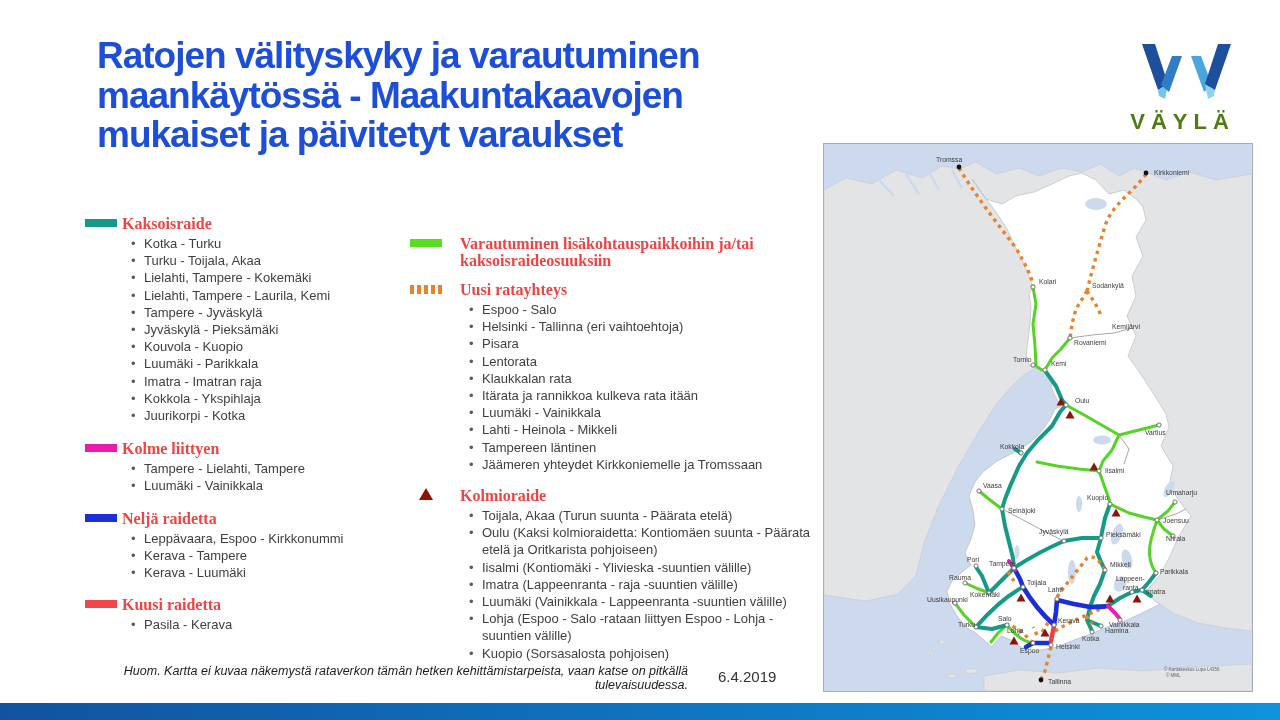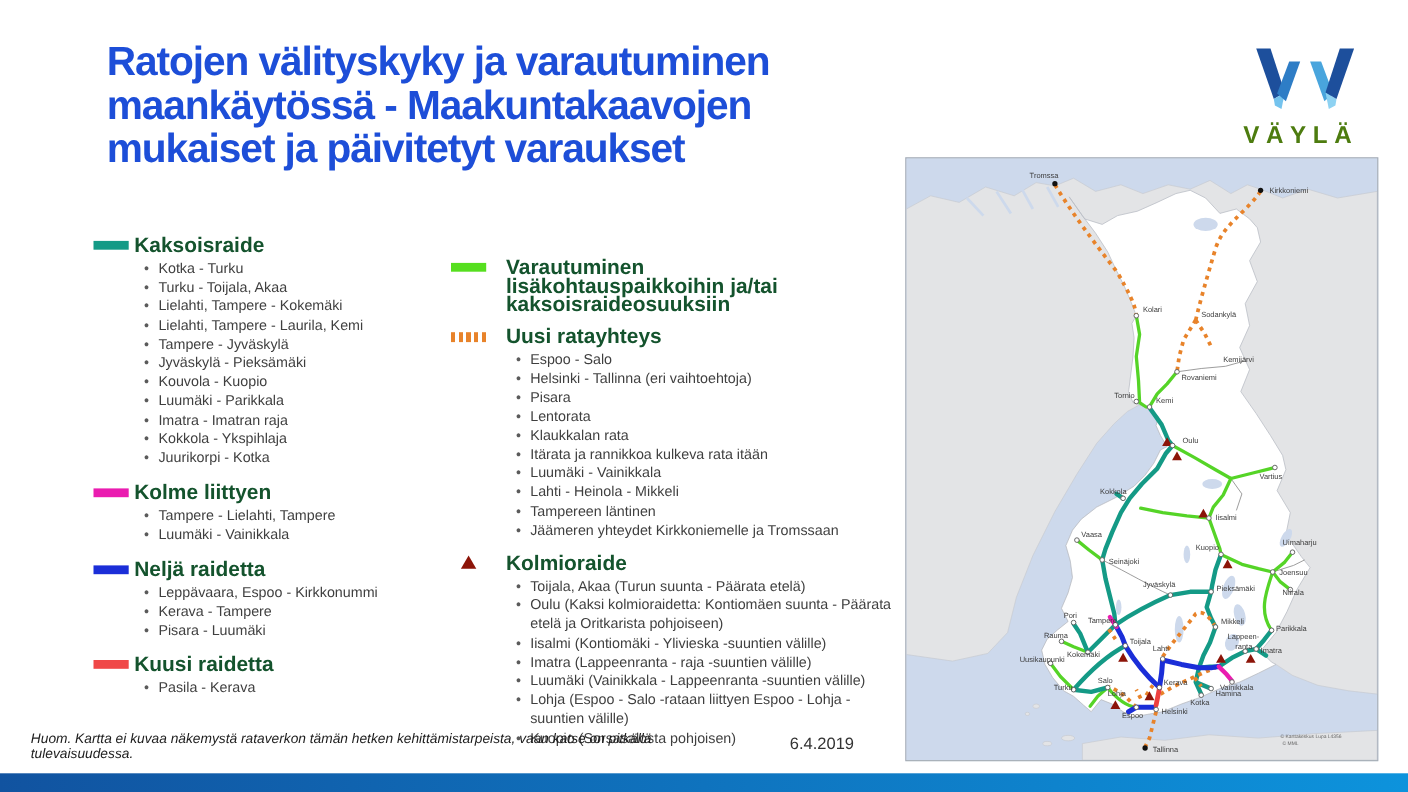--- a/index.html
+++ b/index.html
@@ -8,34 +8,34 @@
   .title{position:absolute;left:97px;top:36px;width:700px;font-weight:bold;font-size:37px;
          line-height:1.07;color:#1d4ed8;letter-spacing:-1px;}
   .logo{position:absolute;left:1124px;top:42px;width:112px;text-align:center;}
   .logo-text{font-size:22px;font-weight:bold;letter-spacing:6px;color:#4d7c0f;margin-top:3px;padding-left:5px;}
   .col{position:absolute;top:215px;}
   .col-left{left:85px;width:322px;}
   .col-mid{left:410px;width:402px;margin-top:20px;}
   .sec{position:relative;margin-bottom:12px;}
   .col-left .sec{padding-left:37px;}
   .col-mid .sec{padding-left:50px;}
-  .sec-h{font-size:19px;font-weight:bold;color:#14532d;margin:0 0 3px;line-height:17px;}
+  .sec-h{font-size:16px;font-weight:bold;color:#ef4444;margin:0 0 3px;line-height:17px;font-family:Liberation Serif, serif;}
   .swatch{position:absolute;left:0;top:4px;width:32px;height:8px;}
   .sw-teal{background:#149a86;}
   .sw-mag{background:#ea1cb0;}
   .sw-blue{background:#1b2ed8;}
   .sw-red{background:#f04848;}
   .sw-green{background:#56df1f;}
   .sw-orange{width:34px;height:9px;background:repeating-linear-gradient(90deg,#e8832a 0 4px,rgba(0,0,0,0) 4px 7px);}
   .sw-tri{width:0;height:0;background:none;border-left:7px solid transparent;
           border-right:7px solid transparent;border-bottom:12px solid #8c1408;top:1px;left:9px;}
   .sec ul{list-style:none;margin:0;padding:0 0 0 9px;}
   .sec li{position:relative;padding-left:13px;font-size:13px;line-height:17.2px;color:#3f3f3f;}
   .sec li::before{content:"\2022";position:absolute;left:0;top:0;color:#5a5a5a;}
-  .footnote{position:absolute;left:28px;top:664px;width:660px;font-style:italic;font-size:12.5px;color:#1c1c1c;}
+  .footnote{position:absolute;left:28px;top:664px;width:660px;font-style:italic;font-size:12.5px;color:#1c1c1c;text-align:right;}
   .date{position:absolute;left:718px;top:668px;font-size:15px;color:#333;}
   .map{position:absolute;left:823px;top:143px;width:430px;height:549px;border:1px solid #a7adb5;box-sizing:border-box;background:#cdd9ec;}
   .bottombar{position:absolute;left:0;top:703px;width:1280px;height:17px;
              background:linear-gradient(90deg,#1153a0,#0d93dc);}
   
   .land{fill:#e3e4e6;stroke:#c6c9cf;stroke-width:0.6;}
   .finland{fill:#ffffff;stroke:#b9bdc4;stroke-width:0.7;}
   .lake{fill:#cdd9ec;stroke:none;}
   .fjord{stroke:#cdd9ec;stroke-width:2.5;fill:none;}
   .rail-thin{stroke:#8f8f8f;stroke-width:0.8;fill:none;}
@@ -102,21 +102,21 @@
         <li>Luumäki - Vainikkala</li>
       </ul>
     </div>
 
     <div class="sec" style="margin-top:15px;">
       <span class="swatch sw-blue"></span>
       <div class="sec-h">Neljä raidetta</div>
       <ul>
         <li>Leppävaara, Espoo - Kirkkonummi</li>
         <li>Kerava - Tampere</li>
-        <li>Pisara - Luumäki</li>
+        <li>Kerava - Luumäki</li>
       </ul>
     </div>
 
     <div class="sec" style="margin-top:15px;">
       <span class="swatch sw-red"></span>
       <div class="sec-h">Kuusi raidetta</div>
       <ul>
         <li>Pasila - Kerava</li>
       </ul>
     </div>

